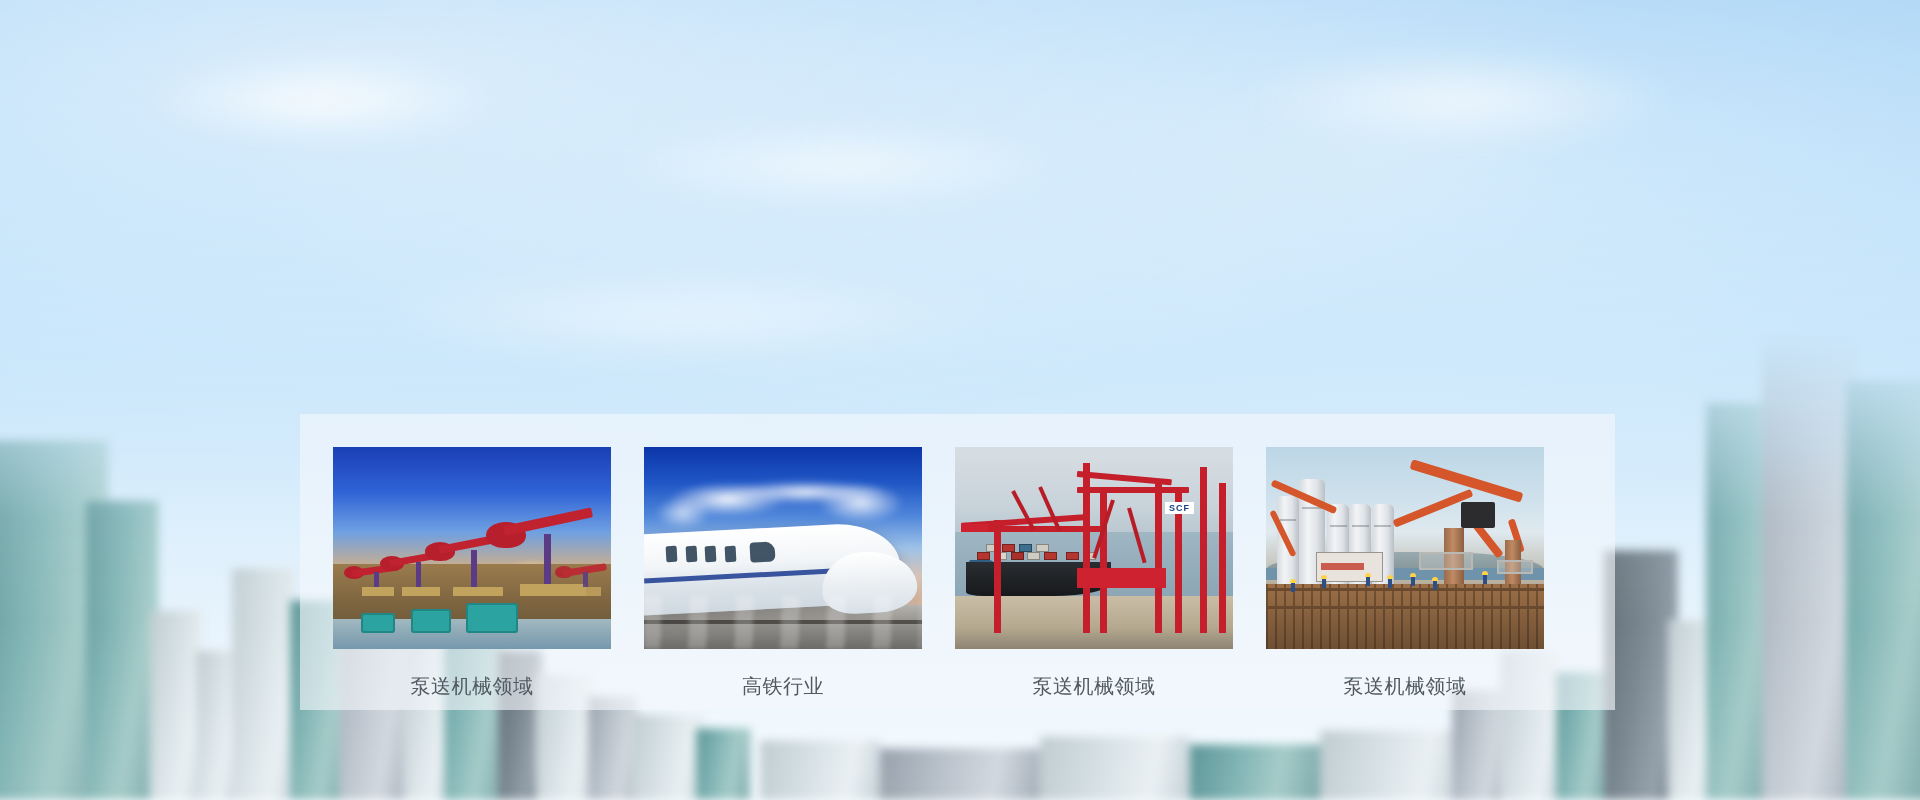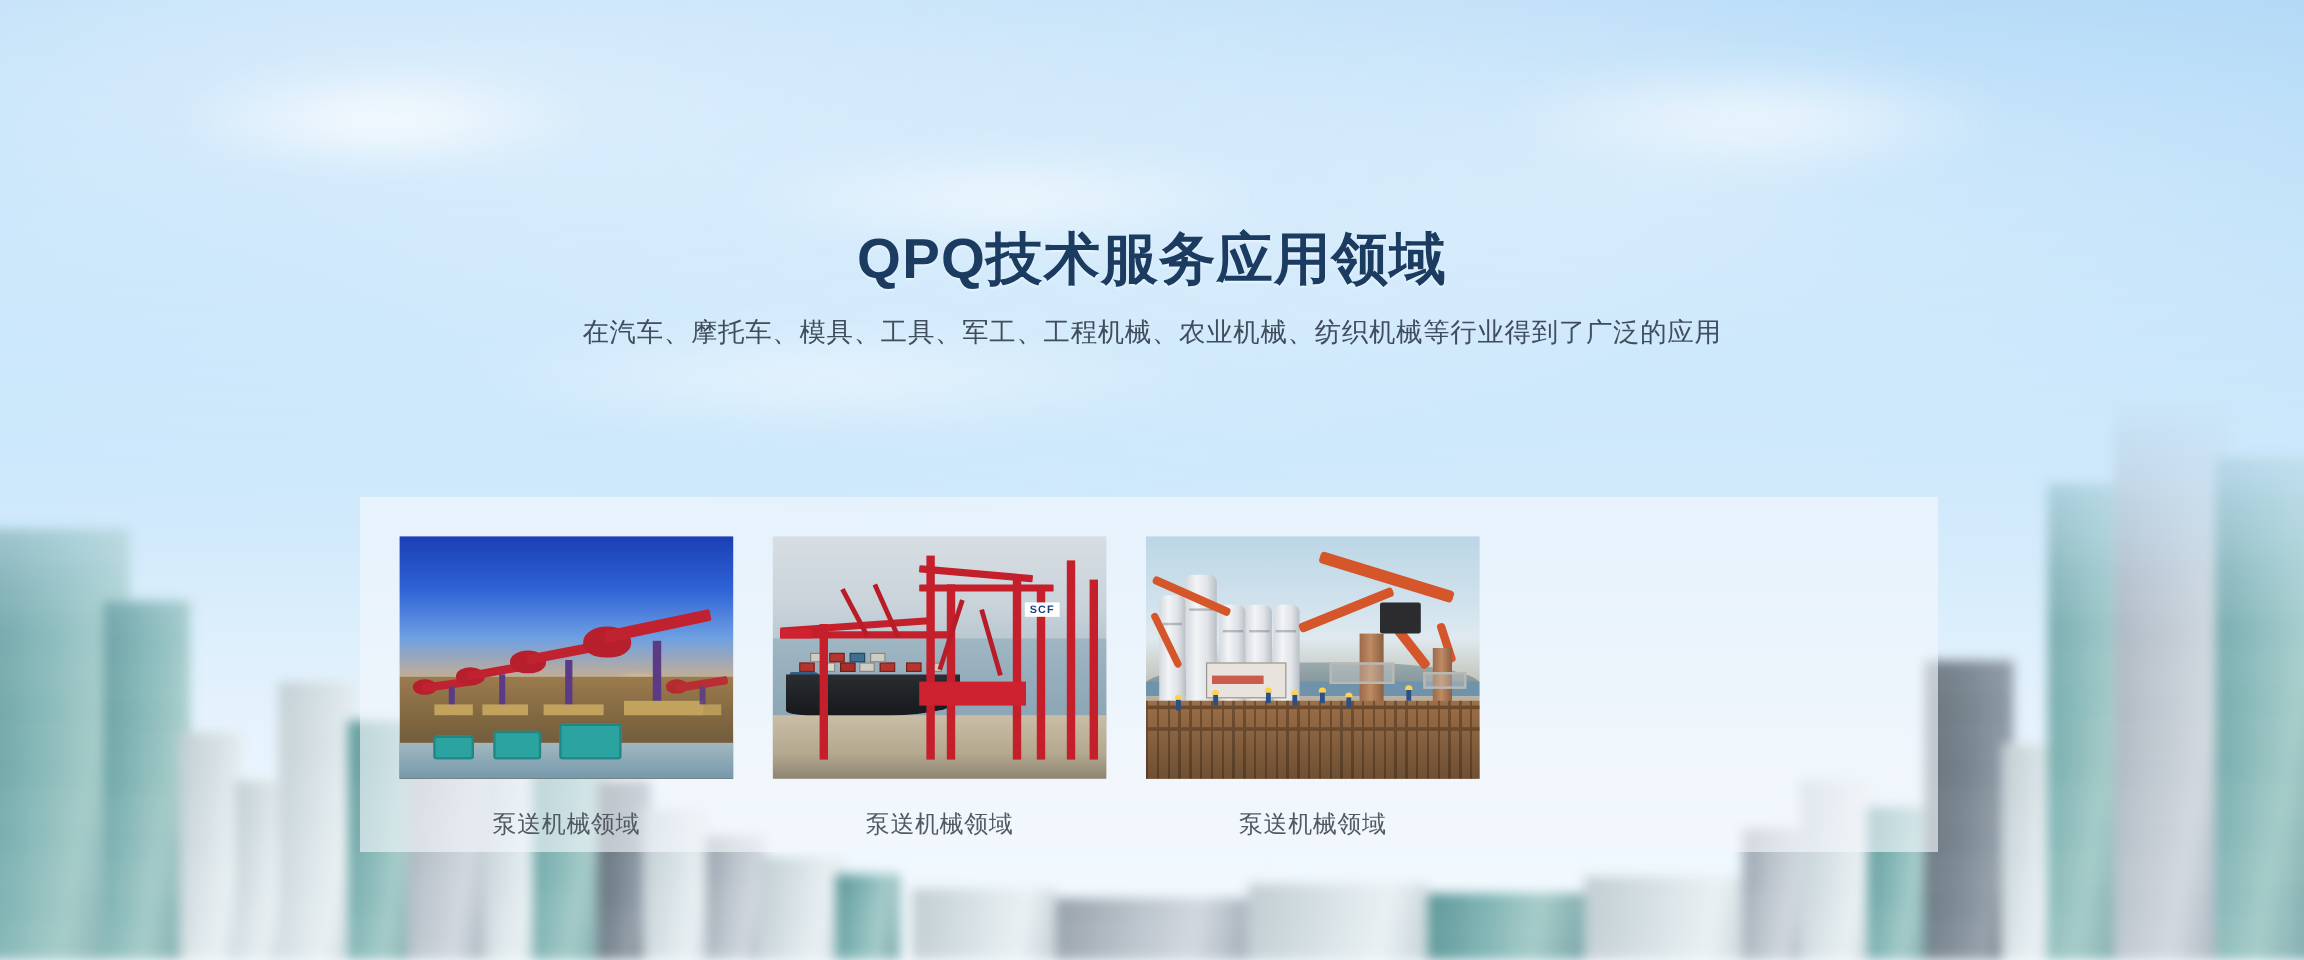--- a/index.html
+++ b/index.html
@@ -242,24 +242,20 @@
     <div class="bldg teal" style="left:1556px; width:52px;  height:128px;"></div>
     <div class="bldg dark" style="left:1604px; width:74px;  height:250px;"></div>
     <div class="bldg pale" style="left:1668px; width:46px;  height:180px;"></div>
     <div class="bldg teal" style="left:1706px; width:66px;  height:398px;"></div>
     <div class="bldg greyb" style="left:1762px; width:96px;  height:470px;"></div>
     <div class="bldg teal" style="left:1846px; width:84px;  height:420px;"></div>
   </div>
 
   <div class="trees"></div>
 
-  <div class="headings">
-    <h1 id="page-title">QPQ技术服务应用领域</h1>
-    <p id="page-subtitle">在汽车、摩托车、模具、工具、军工、工程机械、农业机械、纺织机械等行业得到了广泛的应用</p>
-  </div>
 
   <div id="cards-panel">
 
     <div class="card">
       <div class="card-thumb oil">
         <div class="sun"></div>
         <div class="ground"></div>
         <div class="water"></div>
 
         <div class="pj" style="left:4%;  width:60px; height:46px;">
@@ -293,20 +289,36 @@
           <div class="base" style="left:16px;bottom:0; width:30px;"></div>
         </div>
 
         <div class="pump" style="left:10%; width:34px; height:20px;"></div>
         <div class="pump" style="left:28%; width:40px; height:24px;"></div>
         <div class="pump" style="left:48%; width:52px; height:30px;"></div>
       </div>
       <div class="card-caption">泵送机械领域</div>
     </div>
 
+    <div class="card">
+      <div class="card-thumb train">
+        <div class="clouds"></div>
+        <div class="rail"></div>
+        <div class="body"></div>
+        <div class="stripe"></div>
+        <div class="win" style="left:8%;"></div>
+        <div class="win" style="left:15%;"></div>
+        <div class="win" style="left:22%;"></div>
+        <div class="win" style="left:29%;"></div>
+        <div class="win" style="left:38%; width:9%; height:10%; top:47%; border-radius:4px 10px 6px 4px;"></div>
+        <div class="nose"></div>
+        <div class="blurstreak"></div>
+      </div>
+      <div class="card-caption">高铁行业</div>
+    </div>
 
     <div class="card">
       <div class="card-thumb crane">
         <div class="sea"></div>
         <div class="quay"></div>
         <div class="tug"></div>
 
         <div class="ship"></div>
         <div class="ctr" style="left:8%;  bottom:44%; background:#b5352f;"></div>
         <div class="ctr" style="left:14%; bottom:44%; background:#d9d6cf;"></div>

